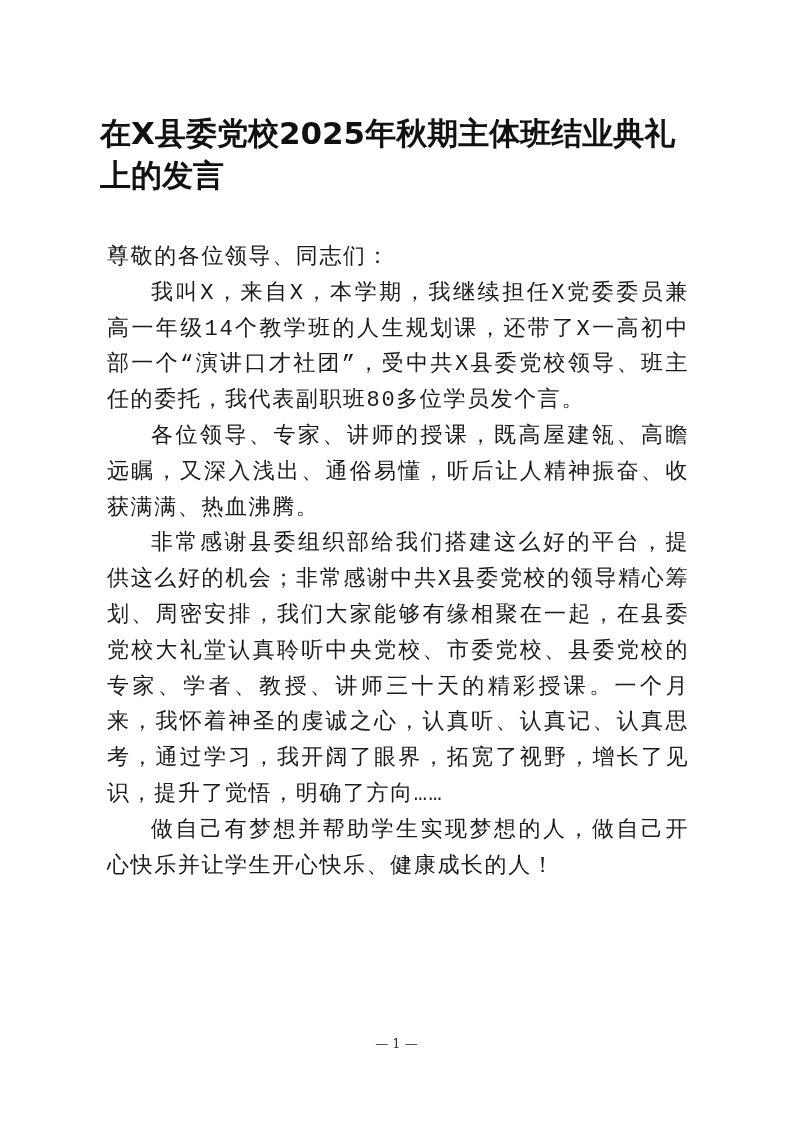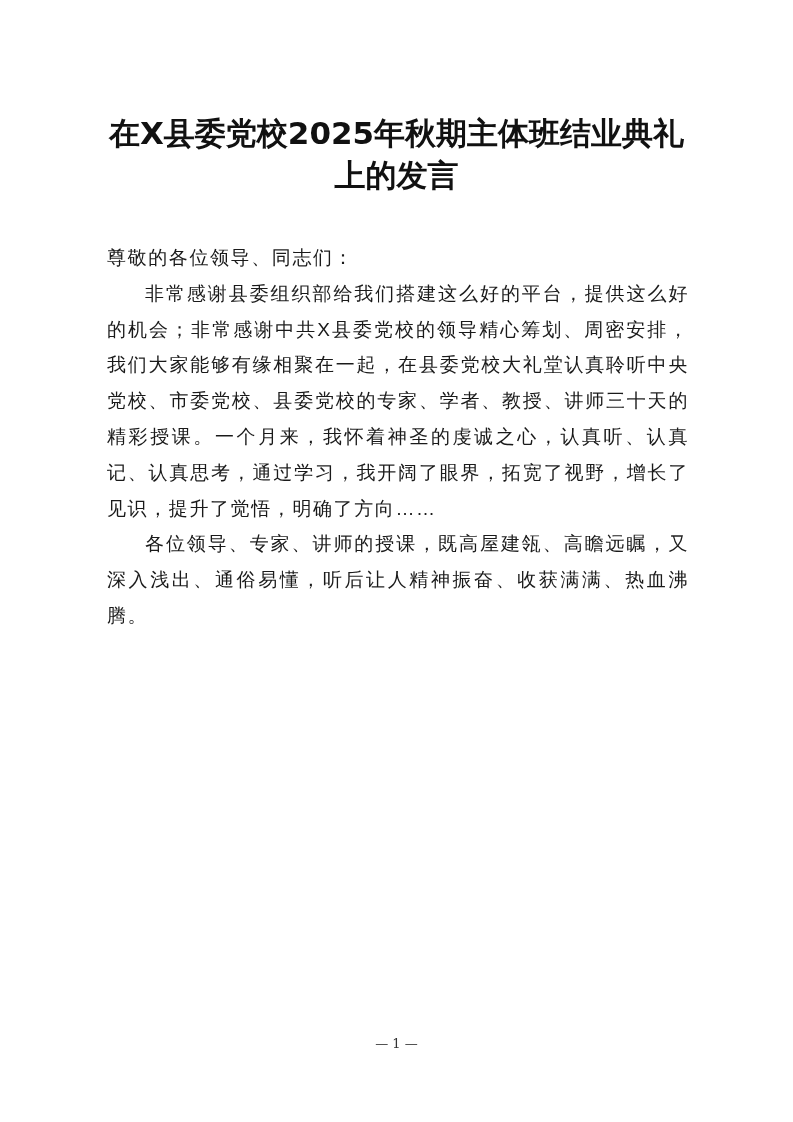--- a/index.html
+++ b/index.html
@@ -1,38 +1,40 @@
 <!DOCTYPE html>
 <html><head>
 <meta charset="utf-8">
 <style>
   html, body { margin: 0; padding: 0; background: #ffffff; }
   body { width: 793px; height: 1122px; position: relative; overflow: hidden; font-family: "DejaVu Serif", "Liberation Serif", serif; color: #111; }
   .title {
     position: absolute; left: 100px; top: 112px; width: 593px;
-    text-align: center; font-weight: bold; font-size: 31px; line-height: 42px;
+    text-align: left; font-weight: bold; font-size: 31px; line-height: 42px;
     font-family: "DejaVu Sans", "Liberation Sans", sans-serif; letter-spacing: 0px;
   }
   .body {
     position: absolute; left: 107px; top: 240px; width: 582px;
-    font-size: 19px; line-height: 35.8px; text-align: justify;
-    font-family: Liberation Sans, sans-serif; font-weight: 300;
+    font-size: 22px; line-height: 35.8px; text-align: justify;
+    font-family: Liberation Mono, monospace; font-weight: 300;
     letter-spacing: 1.6px; color: #1a1a1a;
   }
   .body p { margin: 0; text-indent: 2em; }
   .body p.salutation { text-indent: 0; }
   .page-num {
     position: absolute; left: 0; width: 793px; top: 1036px; text-align: center;
     font-size: 13px; color: #333; font-family: "DejaVu Serif", "Liberation Serif", serif;
   }
 </style>
 </head>
 <body>
 
 <div class="title">在X县委党校2025年秋期主体班结业典礼上的发言</div>
 
 <div class="body">
   <p class="salutation">尊敬的各位领导、同志们：</p>
+  <p>我叫X，来自X，本学期，我继续担任X党委委员兼高一年级14个教学班的人生规划课，还带了X一高初中部一个“演讲口才社团”，受中共X县委党校领导、班主任的委托，我代表副职班80多位学员发个言。</p>
+  <p>各位领导、专家、讲师的授课，既高屋建瓴、高瞻远瞩，又深入浅出、通俗易懂，听后让人精神振奋、收获满满、热血沸腾。</p>
   <p>非常感谢县委组织部给我们搭建这么好的平台，提供这么好的机会；非常感谢中共X县委党校的领导精心筹划、周密安排，我们大家能够有缘相聚在一起，在县委党校大礼堂认真聆听中央党校、市委党校、县委党校的专家、学者、教授、讲师三十天的精彩授课。一个月来，我怀着神圣的虔诚之心，认真听、认真记、认真思考，通过学习，我开阔了眼界，拓宽了视野，增长了见识，提升了觉悟，明确了方向……</p>
-  <p>各位领导、专家、讲师的授课，既高屋建瓴、高瞻远瞩，又深入浅出、通俗易懂，听后让人精神振奋、收获满满、热血沸腾。</p>
+  <p>做自己有梦想并帮助学生实现梦想的人，做自己开心快乐并让学生开心快乐、健康成长的人！</p>
 </div>
 
 <div class="page-num">— 1 —</div>
 
 </body></html>

